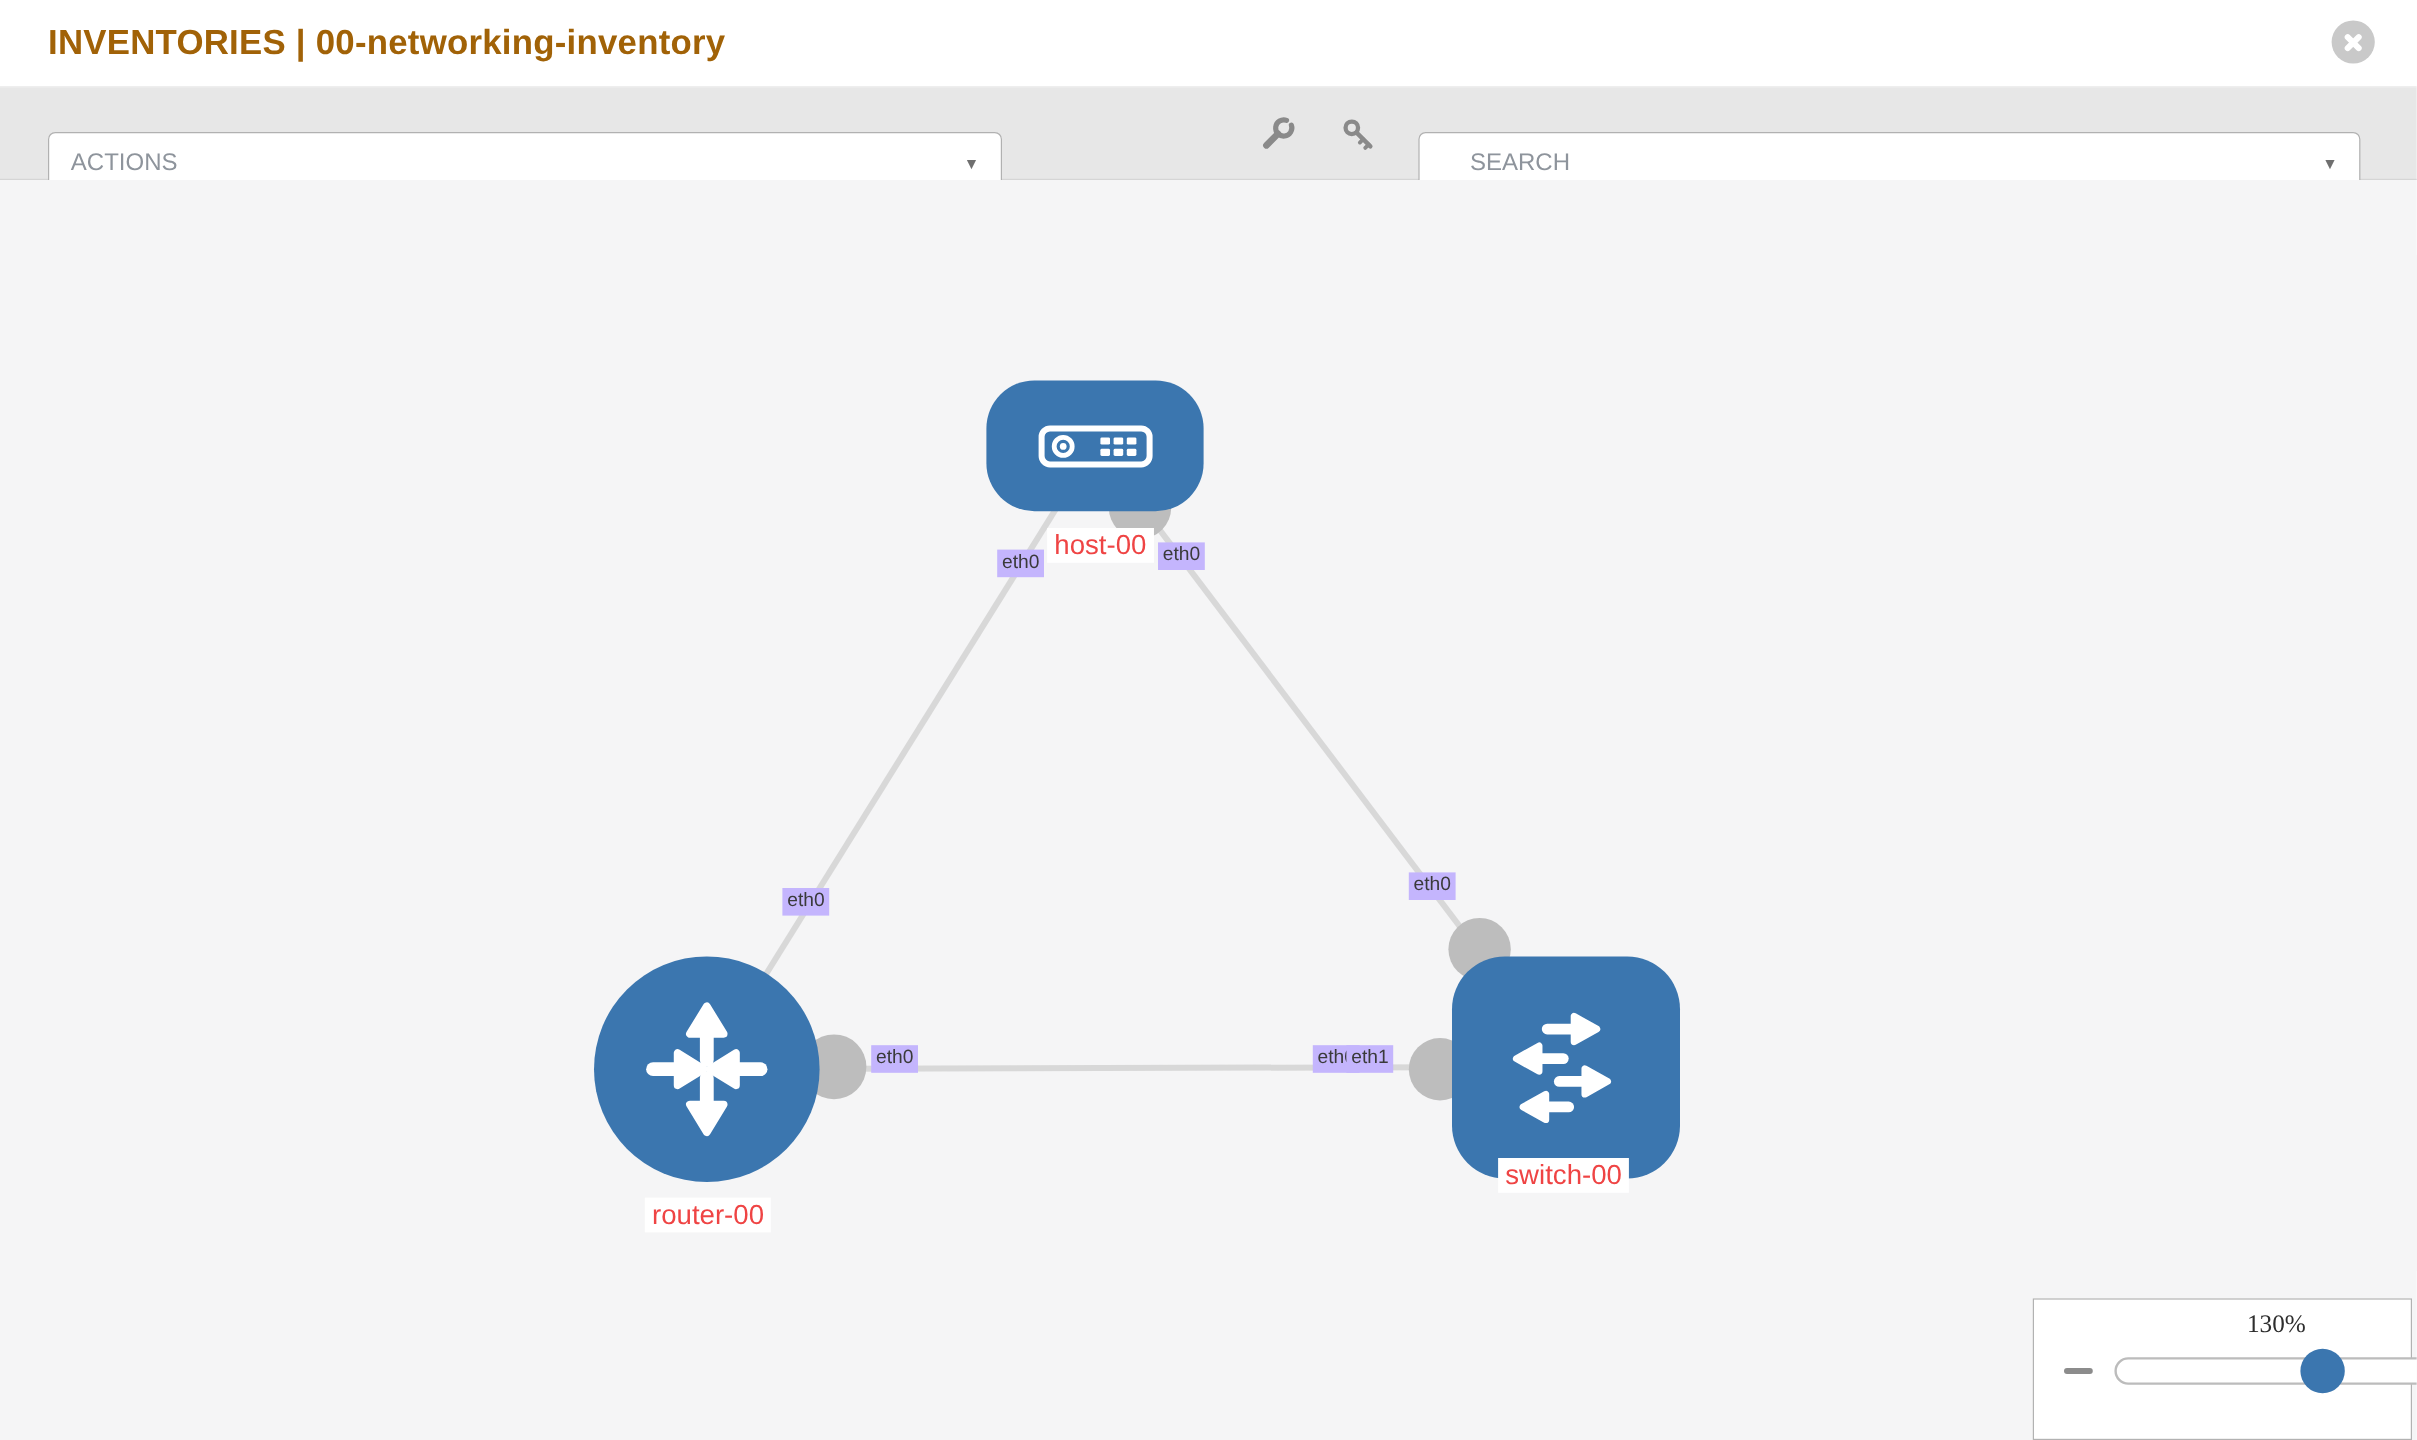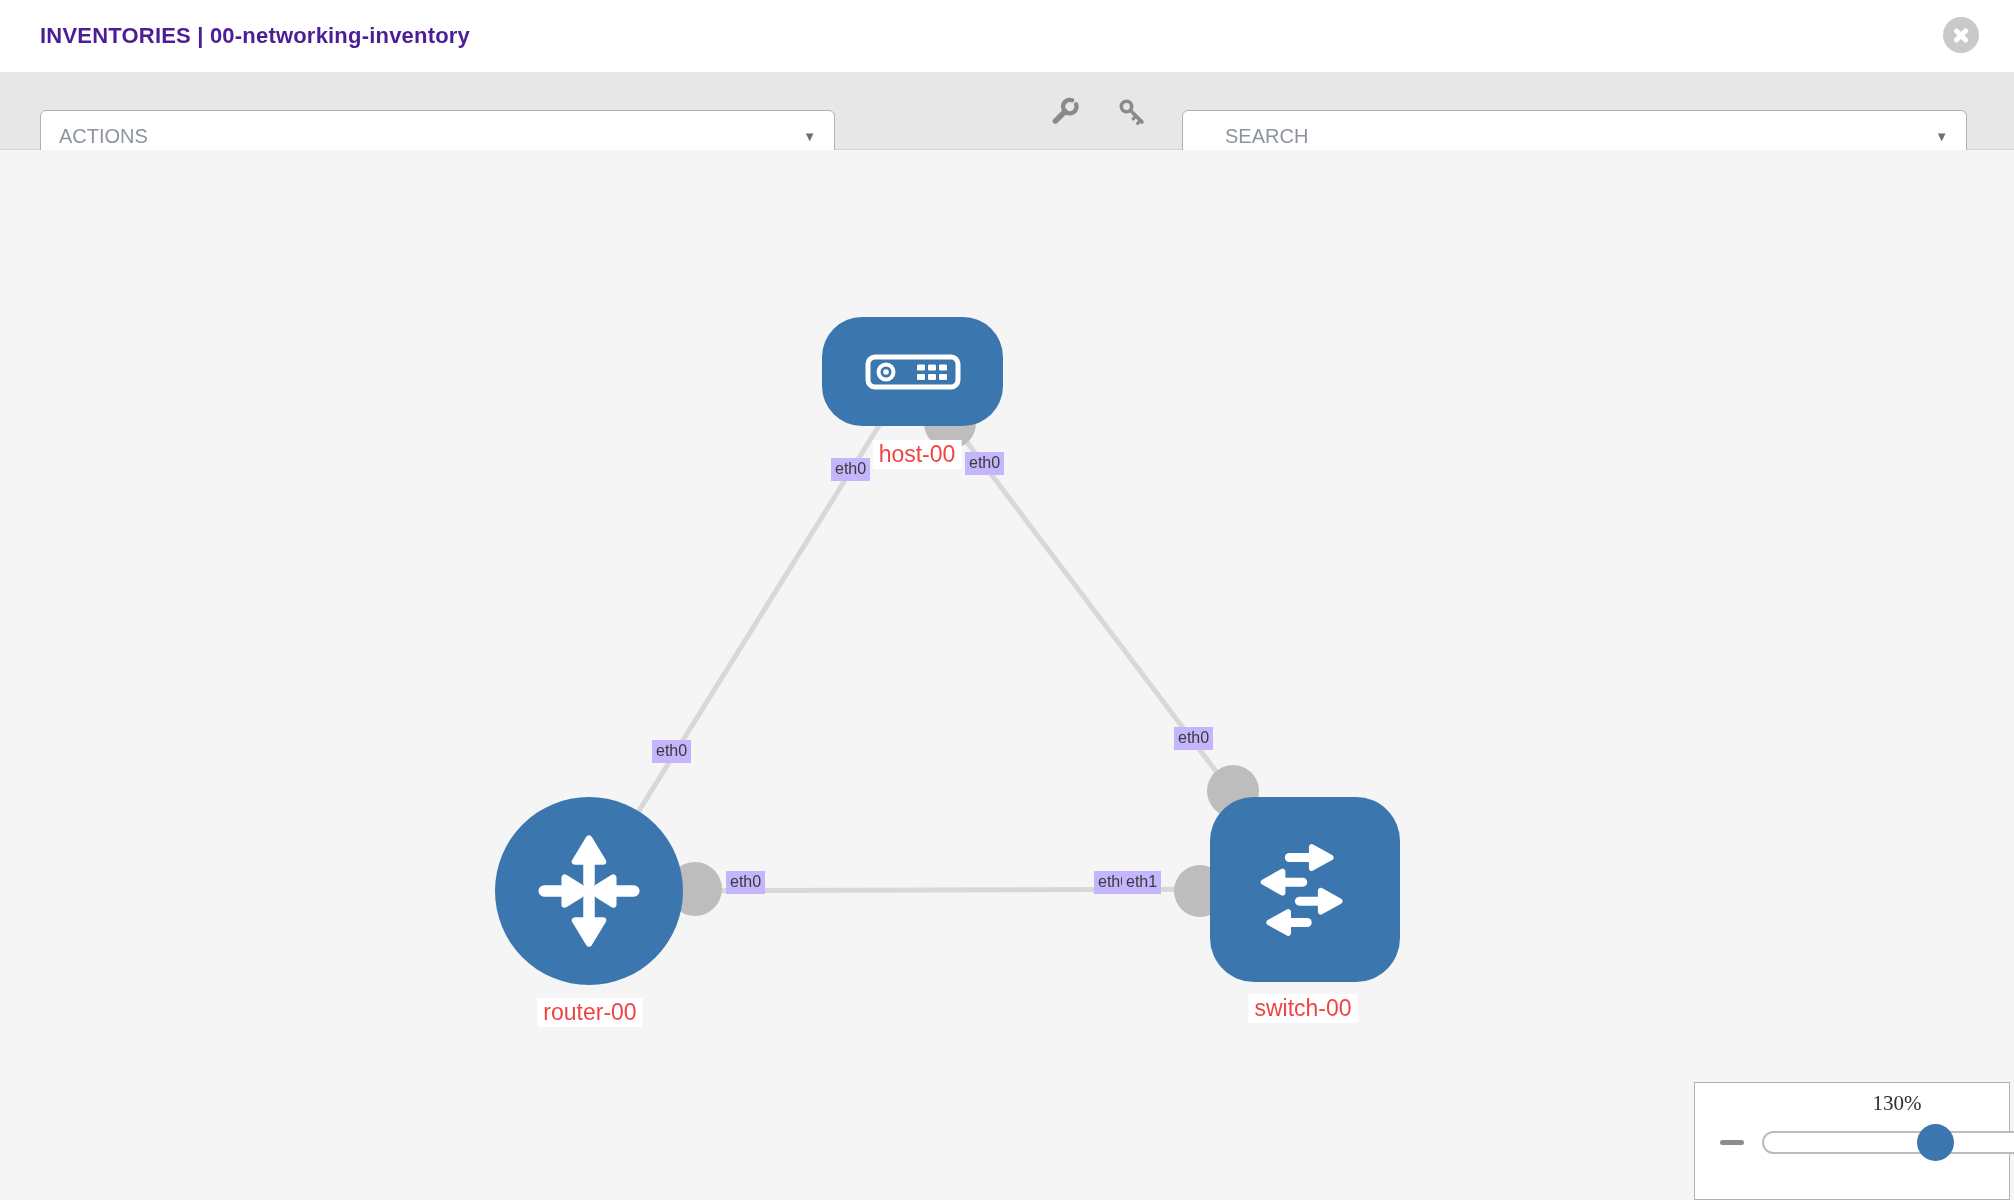--- a/index.html
+++ b/index.html
@@ -3,21 +3,21 @@
 <meta charset="utf-8">
 <style>
   * { margin:0; padding:0; box-sizing:border-box; }
   html,body { width:2014px; height:1200px; overflow:hidden;
               font-family:"Liberation Sans","DejaVu Sans",sans-serif; background:#fff; }
   .app { width:2014px; height:1200px; display:flex; flex-direction:column; position:relative; }
 
   
   .header { height:73px; background:#fff; border-bottom:1px solid #e3e3e3;
             display:flex; align-items:center; position:relative; flex:0 0 auto; }
-  .title { margin-left:40px; font-size:22px; font-weight:700; color:#4c1d95; letter-spacing:0.2px; }
+  .title { margin-left:40px; font-size:29px; font-weight:700; color:#a16207; letter-spacing:0.2px; }
   .close-btn { position:absolute; right:35px; top:17px; width:36px; height:36px;
                border-radius:50%; background:#c9c9c9; cursor:pointer; }
   .close-btn .bar { position:absolute; left:9px; top:15.5px; width:18px; height:5px;
                     border-radius:3px; background:#fff; }
   .close-btn .bar.b1 { transform:rotate(45deg); }
   .close-btn .bar.b2 { transform:rotate(-45deg); }
 
   
   .toolbar { height:77px; background:#e7e7e7; border-bottom:1px solid #d5d5d5;
              position:relative; flex:0 0 auto; }
@@ -148,21 +148,21 @@
           <path d="M45 60 L65 60" fill="none"></path>
           <path d="M81 60 L64 50.5 L64 69.5 Z" stroke-width="5"></path>
           <path d="M52 79 L32 79" fill="none"></path>
           <path d="M18 79 L35 69.5 L35 88.5 Z" stroke-width="5"></path>
         </g>
       </svg>
     </div>
 
     <div class="node-label" style="left:917px; top:290px;">host-00</div>
     <div class="node-label" style="left:590px; top:848px;">router-00</div>
-    <div class="node-label" style="left:1303px; top:844px;">switch-00</div>
+    <div class="node-label" style="left:1303px; top:815px;">switch-00</div>
 
     <div class="if-label" style="left:831px;  top:308px;">eth0</div>
     <div class="if-label" style="left:652px;  top:590px;">eth0</div>
     <div class="if-label" style="left:965px;  top:302px;">eth0</div>
     <div class="if-label" style="left:1174px; top:577px;">eth0</div>
     <div class="if-label" style="left:726px;  top:721px;">eth0</div>
     <div class="if-label" style="left:1094px; top:721px; z-index:1;">eth0</div>
     <div class="if-label" style="left:1122px; top:721px; z-index:2;">eth1</div>
 
     <div class="zoom-panel">

